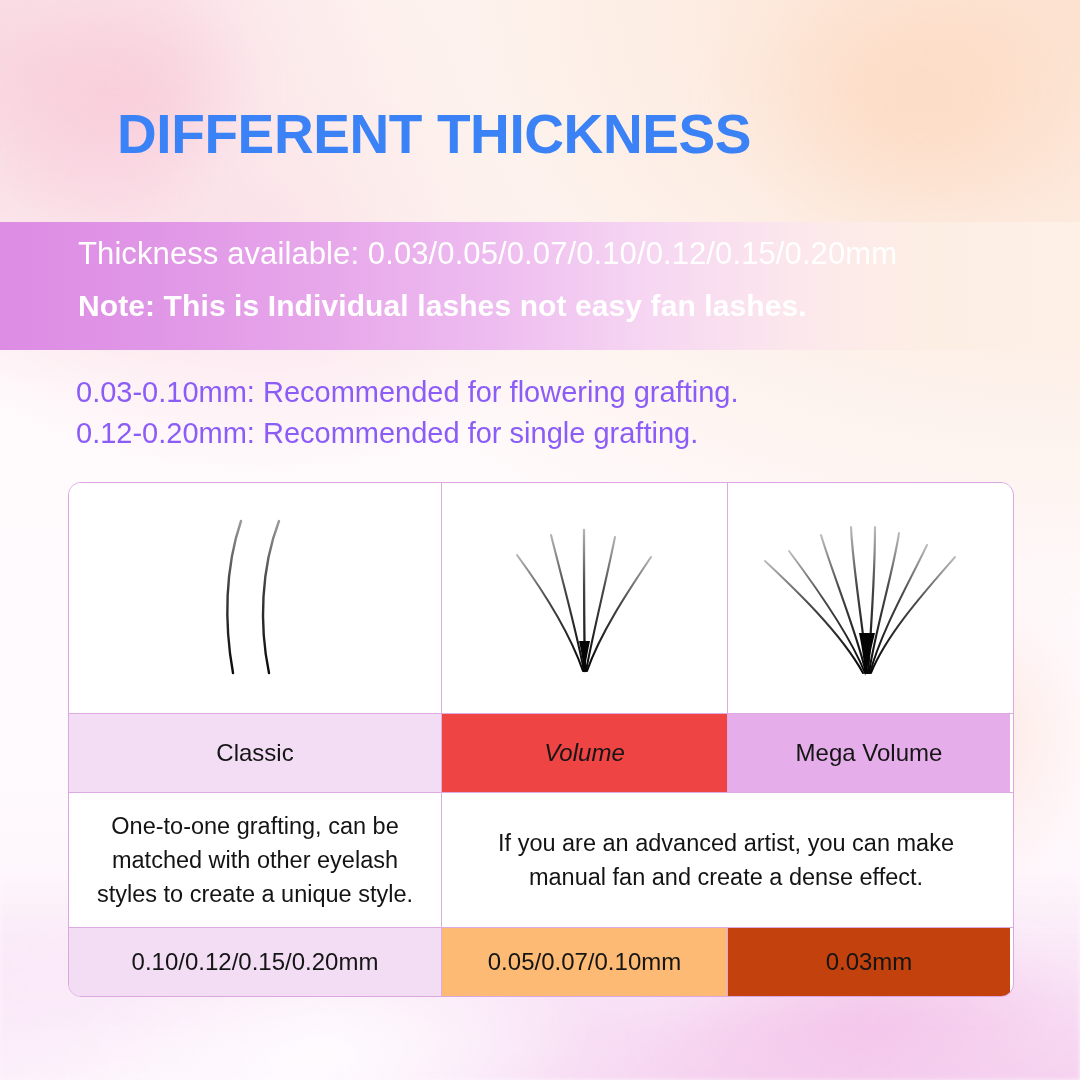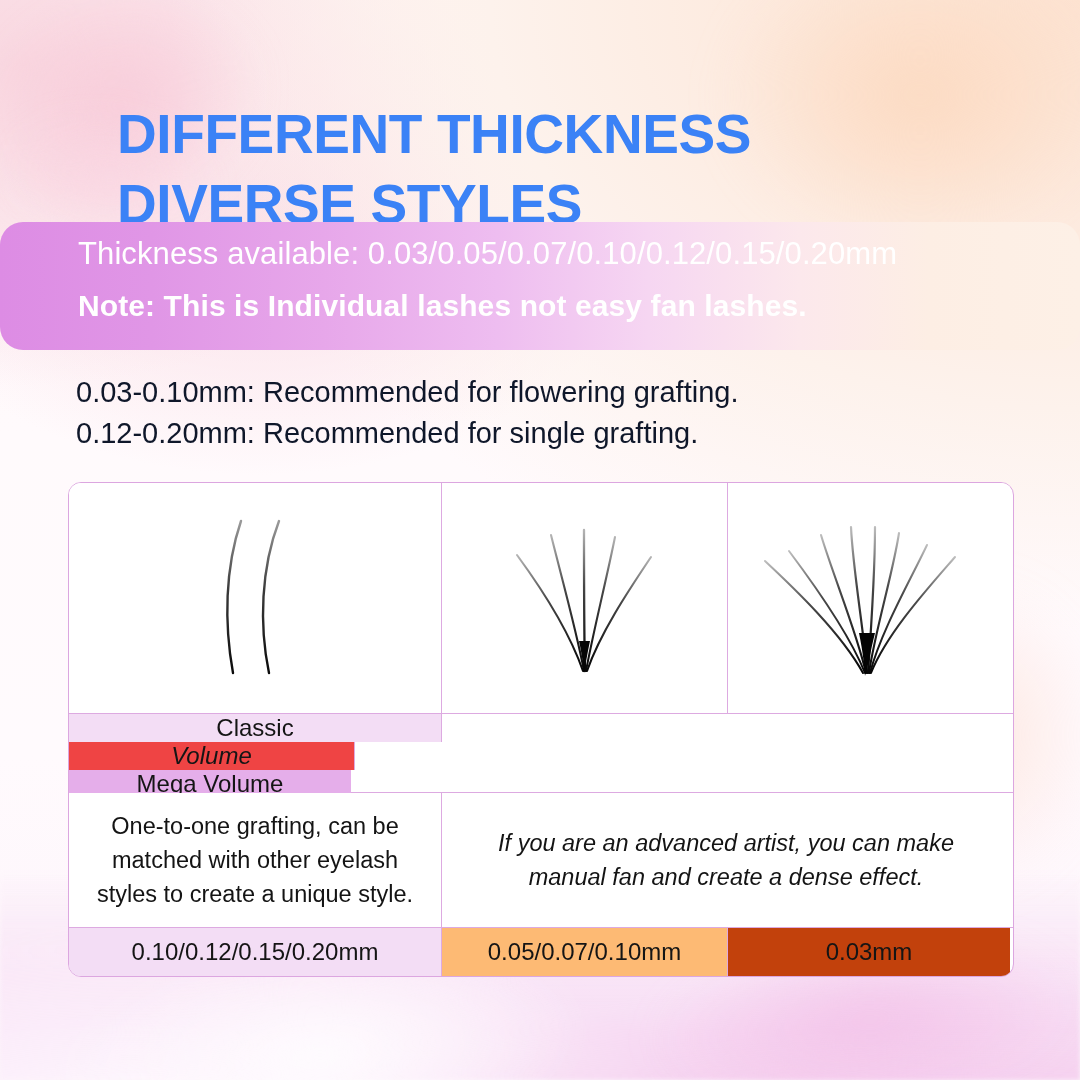--- a/index.html
+++ b/index.html
@@ -70,55 +70,54 @@
     margin-left:43px;
   }
   .heading .l2{display:block;}
 
   
   .banner{
     position:absolute;left:0;top:222px;width:1080px;height:128px;
     background:linear-gradient(90deg,
       #dd8ce4 0%, #e096e6 14%, #e7a7ea 30%, #eebdf0 46%,
       #f6d6f2 60%, #fce8ec 74%, #fdeee4 86%, #fdf0e6 100%);
-    border-radius:23px;
   }
   .banner-l1{
     position:absolute;left:78px;top:14px;
     font-size:31px;color:#ffffff;letter-spacing:.1px;
   }
   .banner-l2{
     position:absolute;left:78px;top:58px;
     font-size:30px;font-weight:bold;color:#ffffff;letter-spacing:.1px;margin-top:9px;
   }
 
   
   .rec{
     position:absolute;left:76px;top:372px;
-    font-size:29px;line-height:1.42;color:#0f172a;
+    font-size:29px;line-height:1.42;color:#8b5cf6;
   }
   .rec div{white-space:nowrap;}
 
   
   .table{
     position:absolute;left:68px;top:482px;width:944px;
     border:1.6px solid #dca6e0;border-radius:13px;overflow:hidden;
     background:#ffffff;
   }
   .row{display:flex;}
   .row.imgs{height:230px;}
-  .row.labels{height:78px;flex-direction:column;}
+  .row.labels{height:78px;}
   .row.desc{height:134px;}
-  .row.sizes{height:48px;text-align:right;}
+  .row.sizes{height:68px;text-align:right;}
 
   .cell{box-sizing:border-box;display:flex;align-items:center;justify-content:center;}
   .c1{width:373px;}
   .c2{width:286px;}
   .c3{width:282px;}
-  .c23{width:568px;font-style:italic;}
+  .c23{width:568px;}
 
   .vsep{border-right:1.4px solid #ddaae1;}
   .hsep{border-bottom:1.4px solid #ddaae1;}
 
   .lash-cell{background:#ffffff;}
   .lash-cell svg{display:block;}
 
   .lbl{font-size:24px;color:#151515;}
   .lbl-1{background:#f3ddf5;}
   .lbl-2{background:#ef4444;font-style:italic;}
@@ -145,21 +144,20 @@
     <div class="bg-wisp-r"></div>
     <div class="bg-bottom"></div>
     <div class="bg-bottom-swoosh"></div>
     <div class="bg-bottom-pink"></div>
   </div>
 
   <div class="content">
 
     <h1 class="heading">
       <span class="l1">DIFFERENT THICKNESS</span>
-      <span class="l2">DIVERSE STYLES</span>
     </h1>
 
     <div class="banner">
       <div class="banner-l1">Thickness available: 0.03/0.05/0.07/0.10/0.12/0.15/0.20mm</div>
       <div class="banner-l2">Note: This is Individual lashes not easy fan lashes.</div>
     </div>
 
     <div class="rec">
       <div>0.03-0.10mm: Recommended for flowering grafting.</div>
       <div>0.12-0.20mm: Recommended for single grafting.</div>

